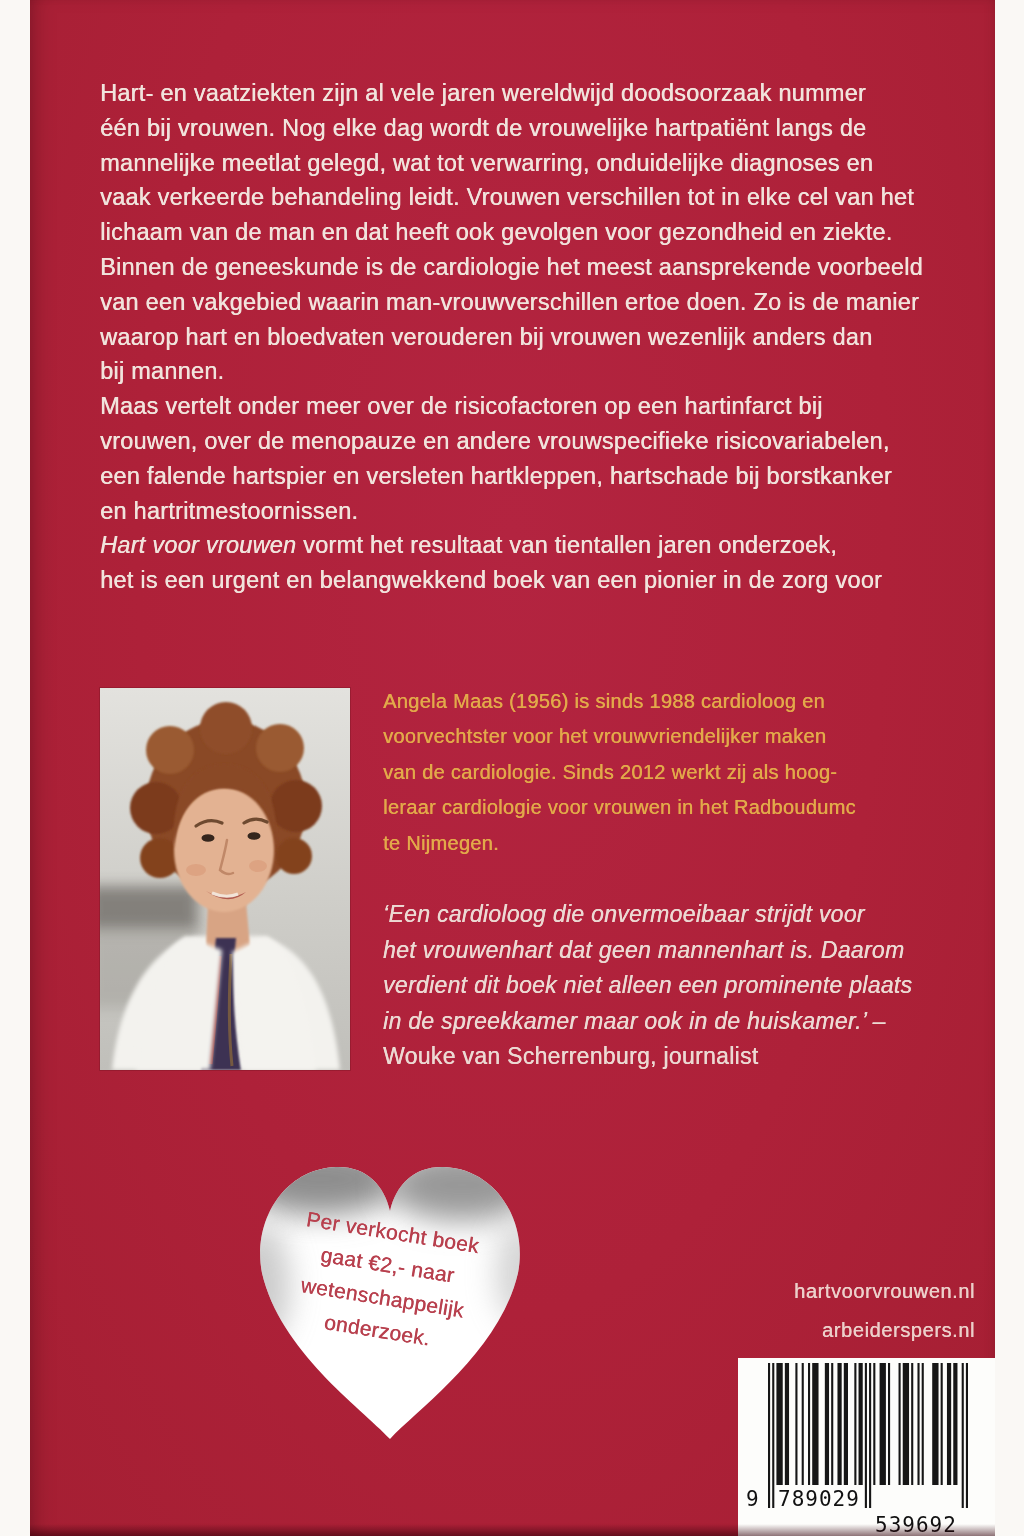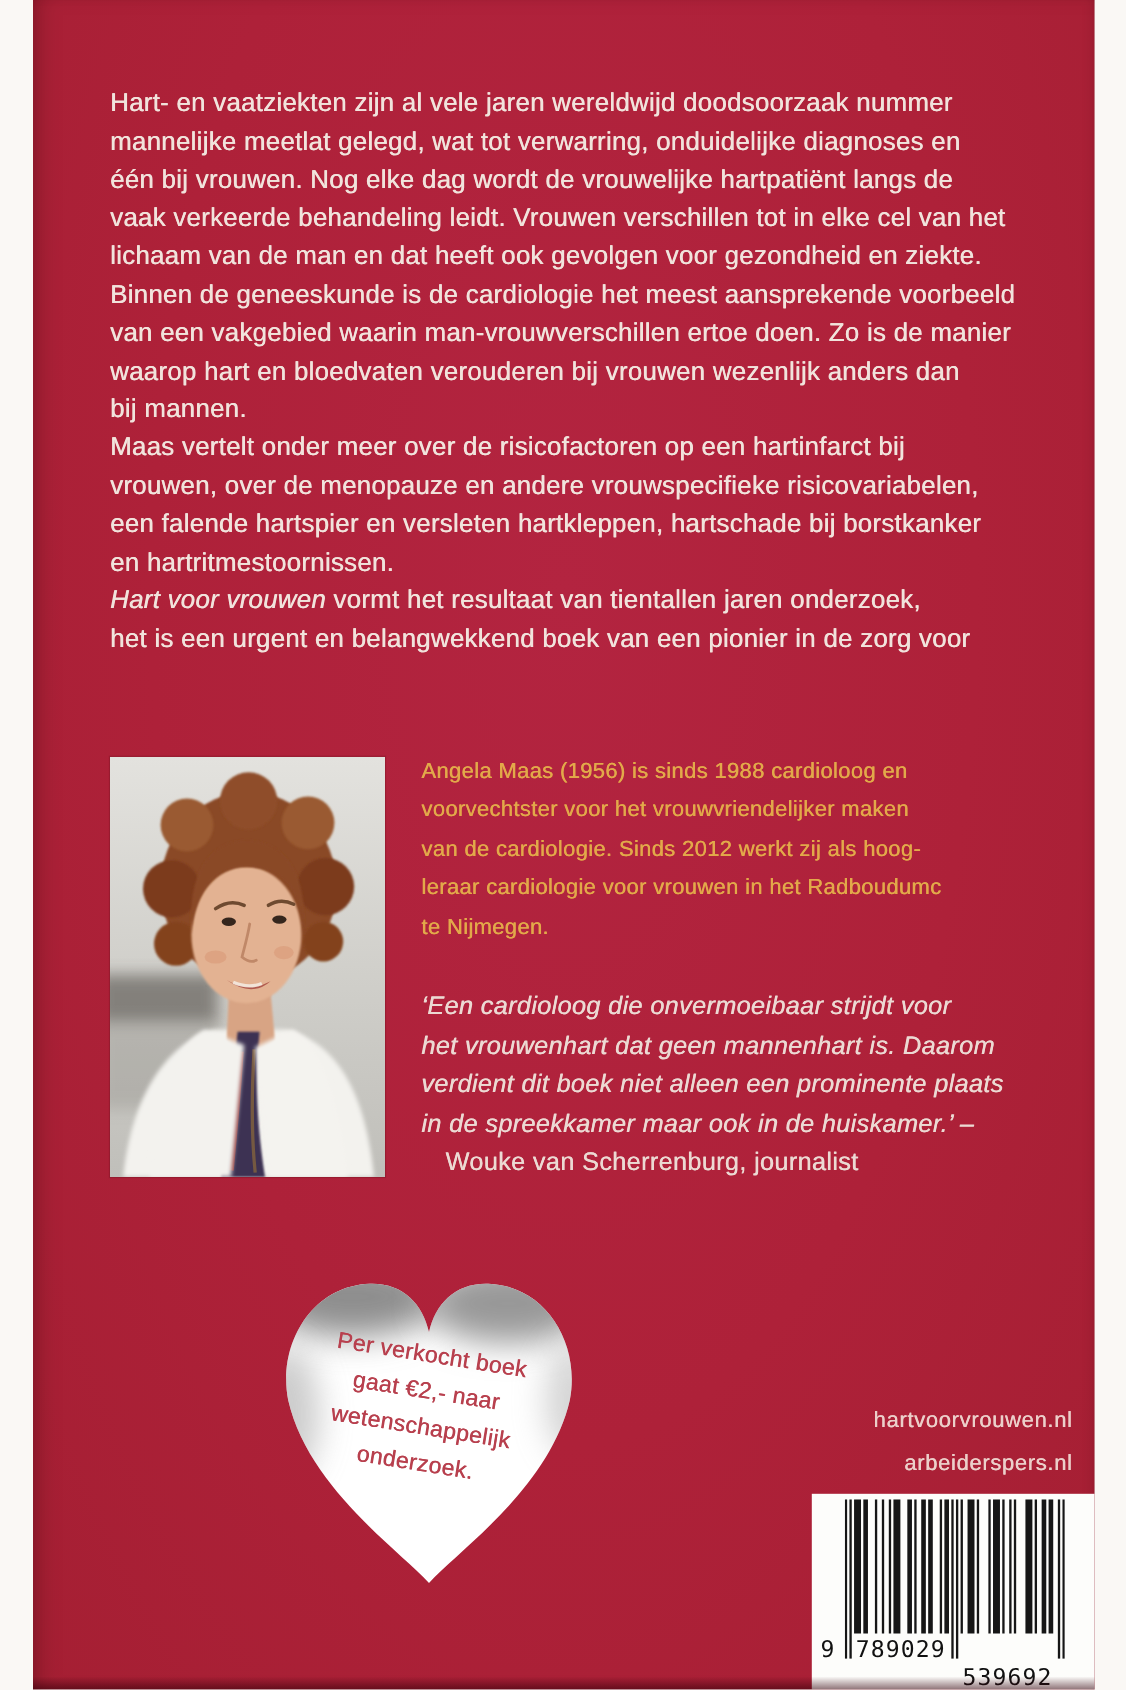--- a/index.html
+++ b/index.html
@@ -33,21 +33,21 @@
   .bio-line{
     font-size:20px;line-height:35.4px;color:#e2a94a;letter-spacing:.3px;
     text-shadow:.4px 0 0 currentColor;white-space:nowrap;
   }
   
   .quote{position:absolute;left:353px;top:897px;width:560px;}
   .quote-line{
     font-size:23px;line-height:35.5px;color:#ecd9d3;letter-spacing:.3px;
     font-style:italic;text-shadow:.3px 0 0 currentColor;white-space:nowrap;
   }
-  .quote-attribution{font-style:normal;margin-left:22px;}
+  .quote-attribution{font-style:normal;}
   
   .heart{position:absolute;left:220px;top:1155px;width:280px;height:292px;}
   .heart svg{position:absolute;left:0;top:0;width:100%;height:100%;}
   .heart-text{
     position:absolute;left:10px;top:60px;width:250px;
     transform:rotate(9deg);text-align:center;
     color:#b8404e;font-size:21px;line-height:33px;letter-spacing:.3px;
     text-shadow:.4px 0 0 currentColor;
   }
   
@@ -71,22 +71,22 @@
   .bc-g1{left:10px;}
   .bc-g2{left:107px;margin-top:26px;}
 </style>
 </head>
 <body>
 
 <div class="cover">
 
   <div class="blurb">
     <div class="bl">Hart- en vaatziekten zijn al vele jaren wereldwijd doodsoorzaak nummer</div>
+    <div class="bl">één bij vrouwen. Nog elke dag wordt de vrouwelijke hartpatiënt langs de</div>
     <div class="bl">mannelijke meetlat gelegd, wat tot verwarring, onduidelijke diagnoses en</div>
-    <div class="bl">één bij vrouwen. Nog elke dag wordt de vrouwelijke hartpatiënt langs de</div>
     <div class="bl">vaak verkeerde behandeling leidt. Vrouwen verschillen tot in elke cel van het</div>
     <div class="bl">lichaam van de man en dat heeft ook gevolgen voor gezondheid en ziekte.</div>
     <div class="bl">Binnen de geneeskunde is de cardiologie het meest aansprekende voorbeeld</div>
     <div class="bl">van een vakgebied waarin man-vrouwverschillen ertoe doen. Zo is de manier</div>
     <div class="bl">waarop hart en bloedvaten verouderen bij vrouwen wezenlijk anders dan</div>
     <div class="bl">bij mannen.</div>
     <div class="bl">Maas vertelt onder meer over de risicofactoren op een hartinfarct bij</div>
     <div class="bl">vrouwen, over de menopauze en andere vrouwspecifieke risicovariabelen,</div>
     <div class="bl">een falende hartspier en versleten hartkleppen, hartschade bij borstkanker</div>
     <div class="bl">en hartritmestoornissen.</div>

